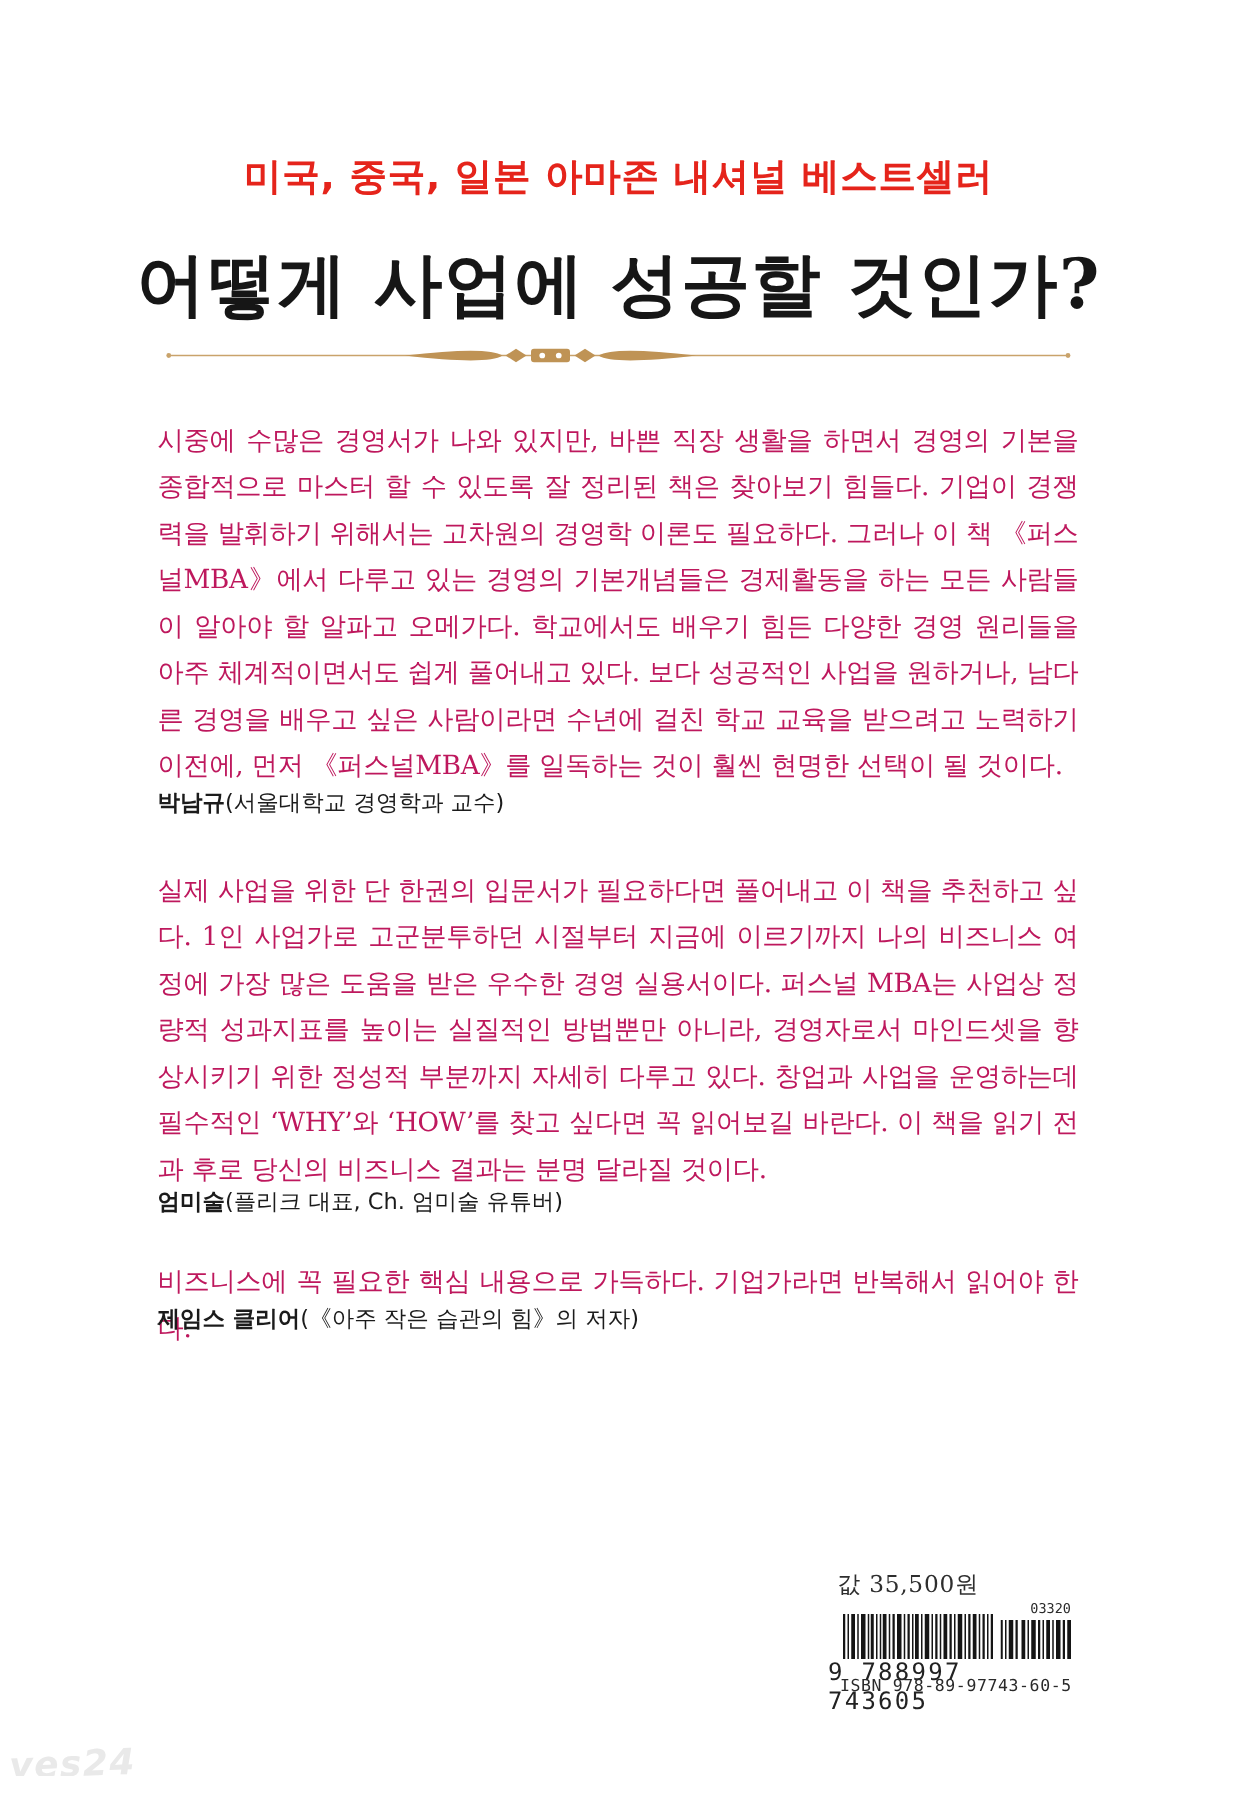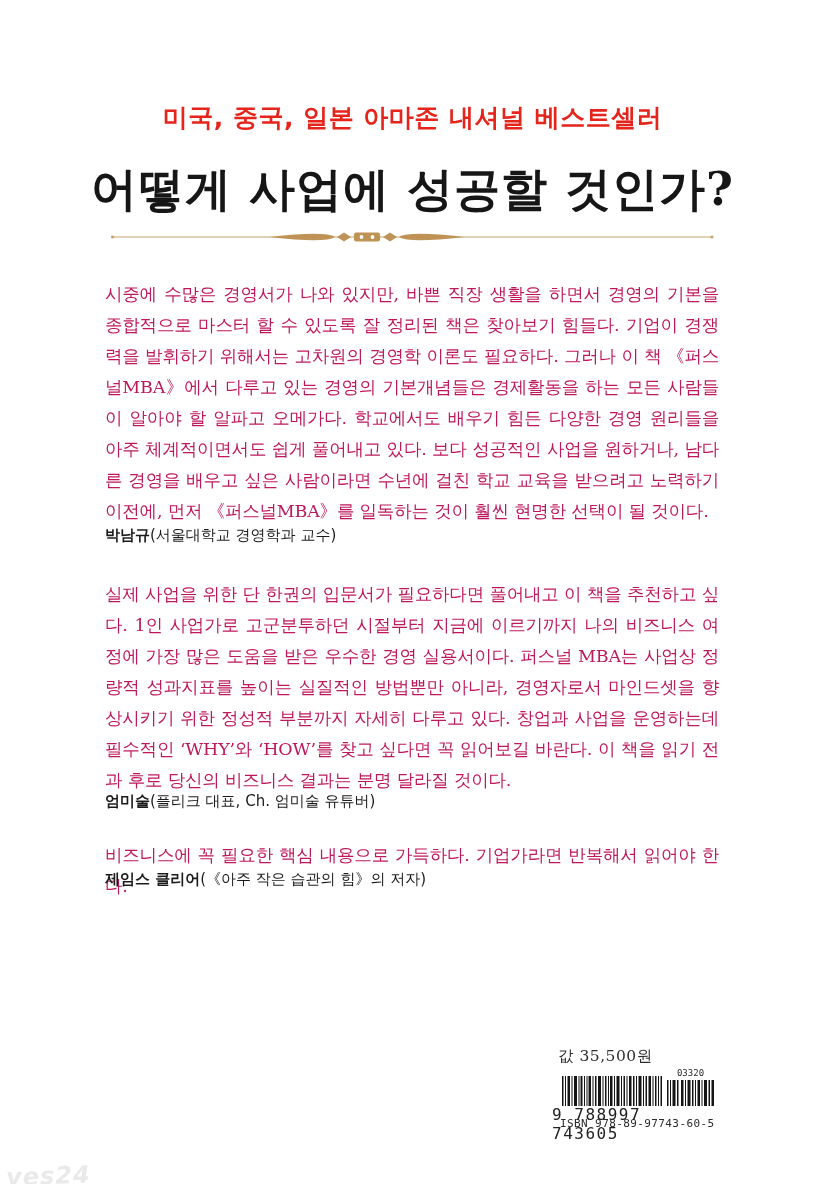--- a/index.html
+++ b/index.html
@@ -51,21 +51,21 @@
   
   .price{
     position:absolute;left:558px;top:1046px;width:160px;
     font-size:15.5px;color:#2e2e2e;letter-spacing:0.5px;
     font-family:"DejaVu Serif","Liberation Serif",serif;
   }
   .barcode-main{position:absolute;left:562px;top:1076px;width:100px;height:30px;}
   .barcode-addon{position:absolute;left:667px;top:1080px;width:47px;height:26px;}
   .addon-code{
     position:absolute;left:667px;top:1068px;width:47px;
-    text-align:center;font-size:9px;color:#2a2a2a;
+    text-align:right;font-size:9px;color:#2a2a2a;
     font-family:"DejaVu Sans Mono","Liberation Mono",monospace;
   }
   .barcode-number{
     position:absolute;left:552px;top:1105px;width:112px;
     font-size:16px;letter-spacing:1.5px;color:#222;
     font-family:"DejaVu Sans Mono","Liberation Mono",monospace;
   }
   .isbn-line{
     position:absolute;left:560px;top:1117px;width:170px;
     font-size:11px;letter-spacing:0.4px;color:#2a2a2a;

